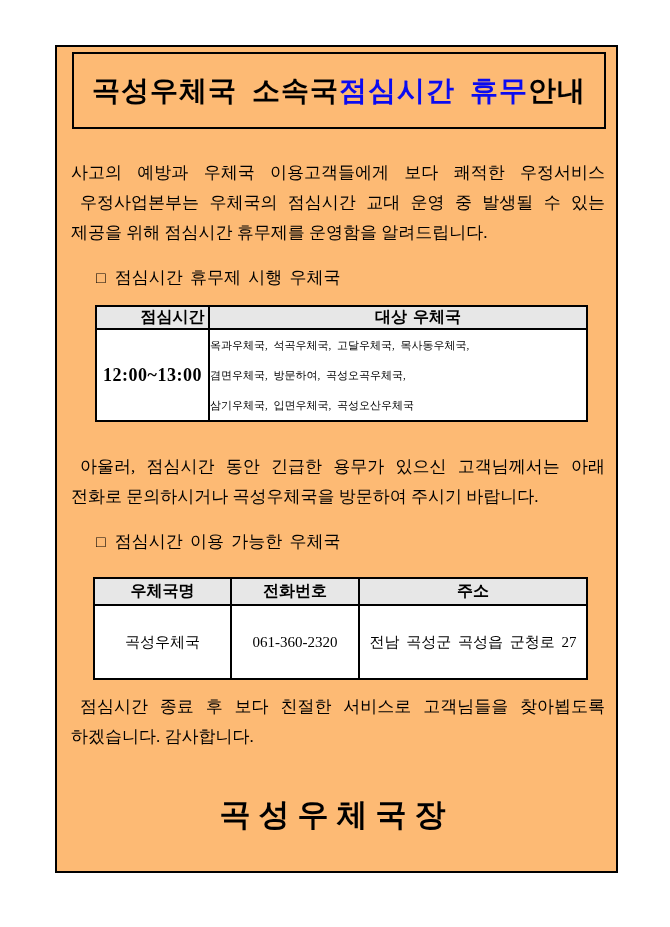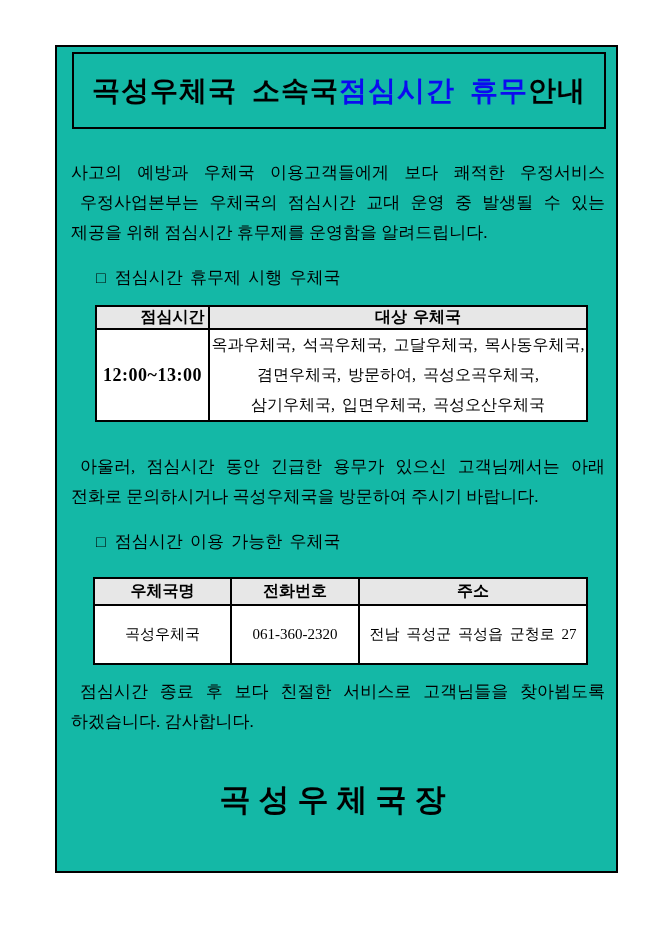--- a/index.html
+++ b/index.html
@@ -2,21 +2,21 @@
 <html><head>
 <meta charset="utf-8">
 <style>
   * { margin:0; padding:0; box-sizing:border-box; }
   html,body { background:#ffffff; }
   body { font-family:"Liberation Serif","DejaVu Serif",serif; color:#000; }
   .page { position:relative; width:670px; height:927px; background:#fff; overflow:hidden; }
 
   .frame {
     position:absolute; left:55px; top:45px; width:563px; height:828px;
-    border:2px solid #000; background:#14b8a6; padding:5px 6px;
+    border:2px solid #000; background:#fdba74; padding:5px 6px;
   }
 
   .title-box {
     margin-left:9px; margin-right:4px; height:77px;
     border:2px solid #000;
     display:flex; align-items:center; justify-content:center;
     font-size:28px; font-weight:bold; letter-spacing:1px; word-spacing:7px;
     white-space:nowrap;
   }
   .title-highlight { color:#0b0bf0; }
@@ -33,28 +33,28 @@
   .section .box-glyph { font-size:16px; margin-right:9px; }
 
   table { border-collapse:collapse; background:#fff; }
   td, th { border:2px solid #000; }
   thead th { background:#e7e7e7; font-size:16px; font-weight:bold; text-align:center; word-spacing:2px; }
 
   .table1 { margin:12px 0 0 32px; width:493px; }
   .table1 thead th { height:20px;padding-left:40px; }
   .table1 .col-time { width:113px; }
   .table1 .time-cell { height:74px; text-align:center; font-weight:bold; font-size:18px; letter-spacing:0.5px; }
-  .table1 .offices-cell { text-align:center; font-size:16px; line-height:30px; word-spacing:3px; }
+  .table1 .offices-cell { text-align:left; font-size:11px; line-height:30px; word-spacing:3px; }
 
   .table2 { margin:20px 0 0 30px; width:495px; }
   .table2 thead th { height:27px; }
   .table2 .c1 { width:142px; }
   .table2 .c2 { width:132px; }
   .table2 .c3 { width:237px; }
-  .table2 tbody td { height:59px; text-align:center; font-size:15px; word-spacing:3px; }
+  .table2 tbody td { height:74px; text-align:center; font-size:15px; word-spacing:3px; }
 
   .signature {
     margin-top:42px; text-align:center;
     font-size:31px; font-weight:bold; letter-spacing:8px; white-space:nowrap;
   }
 </style>
 </head>
 <body>
 
 <div class="page">

